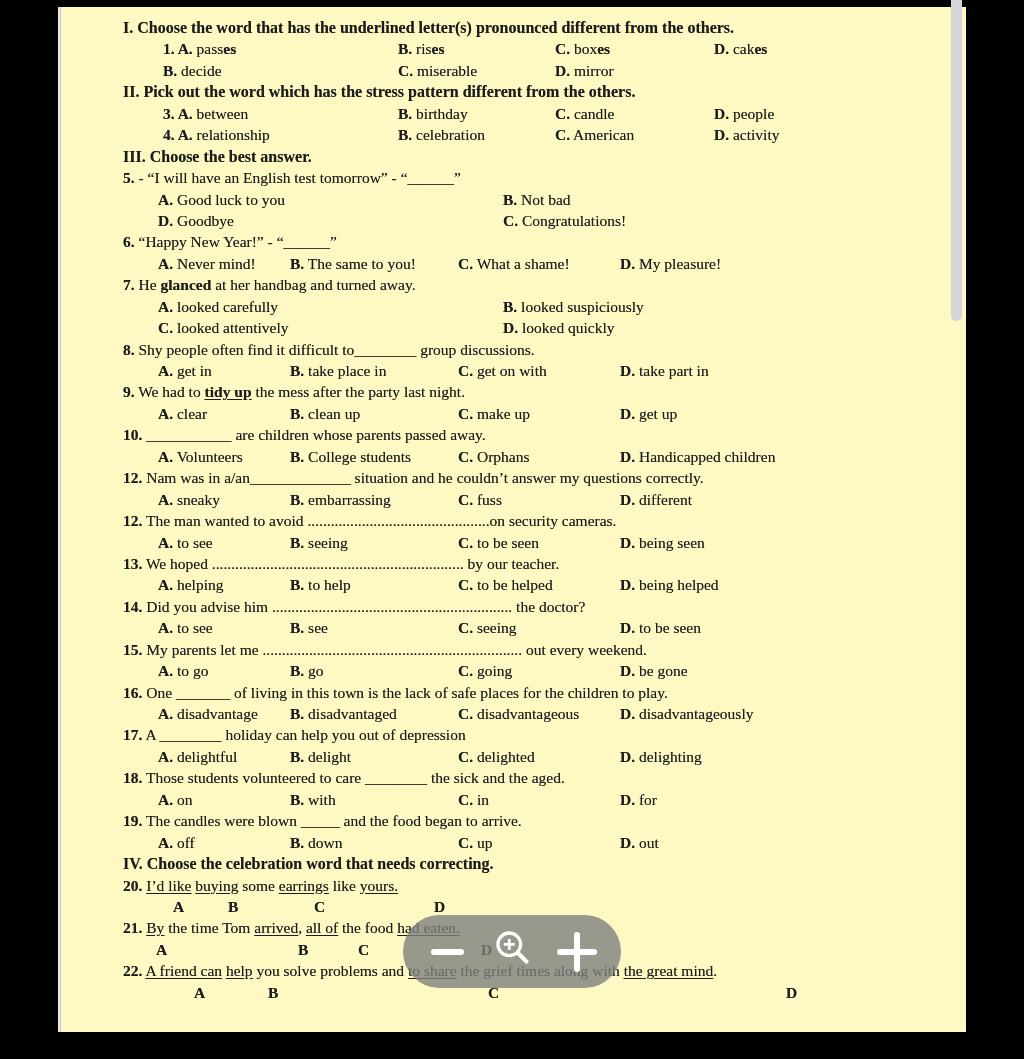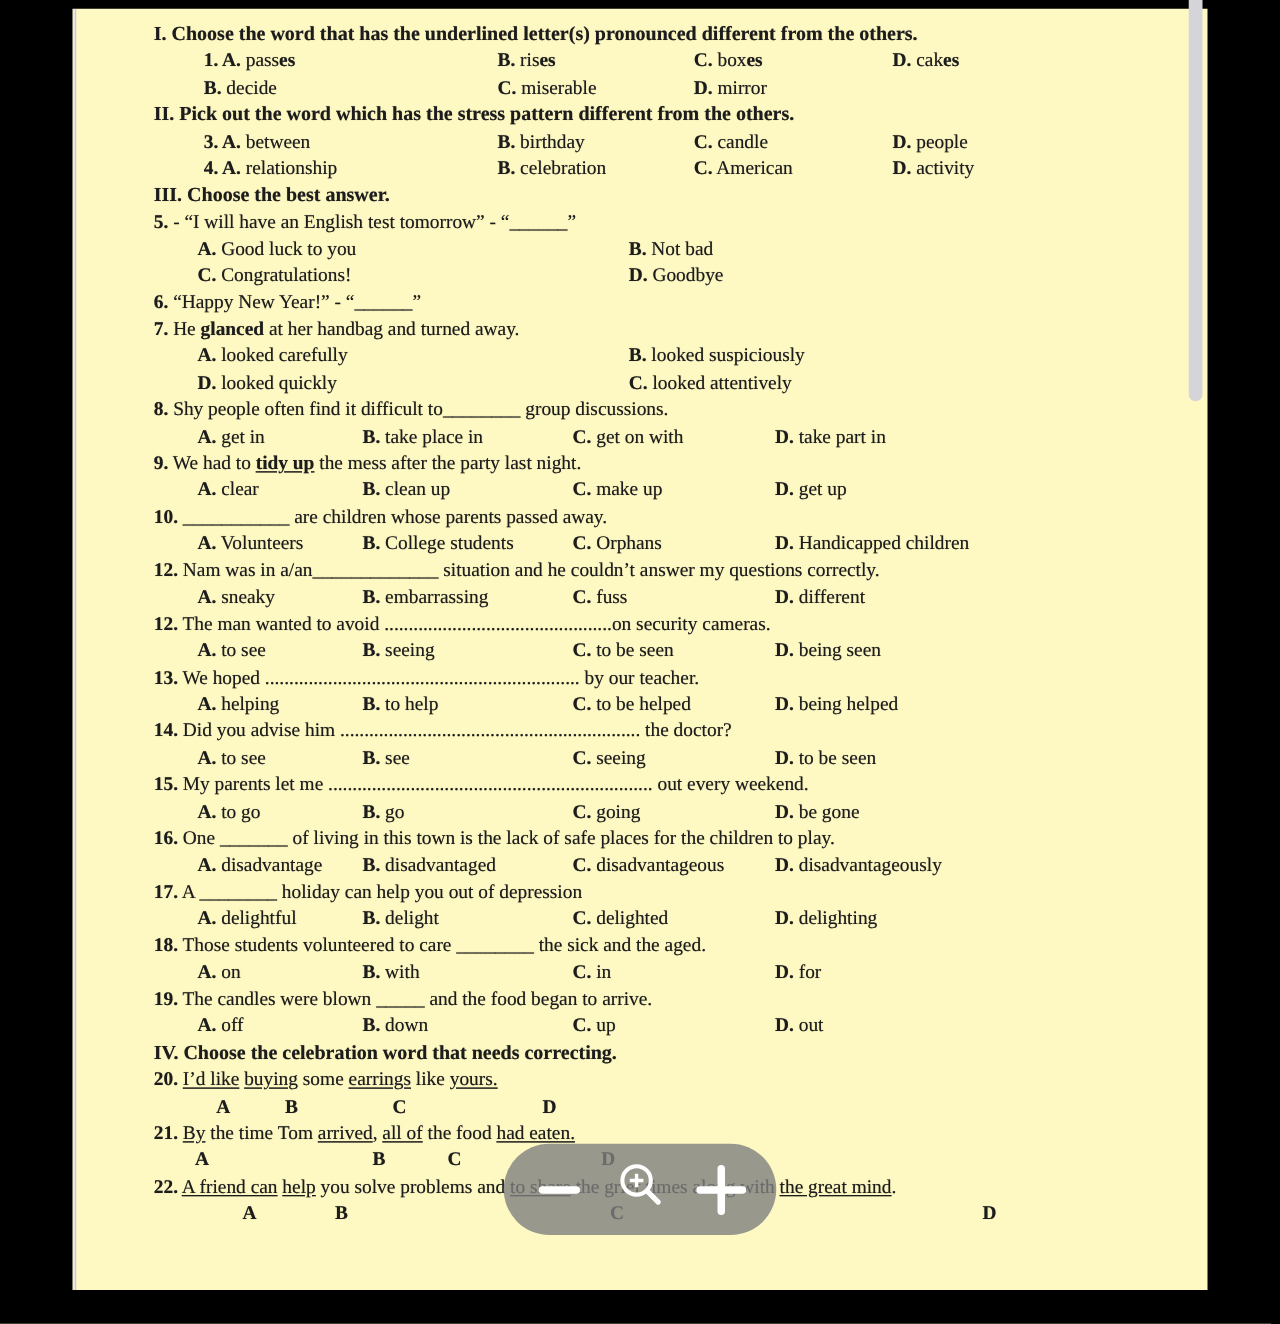--- a/index.html
+++ b/index.html
@@ -71,32 +71,38 @@
           <span><b>C.</b> American</span>
           <span><b>D.</b> activity</span>
         </div>
         <div class="line h">III. Choose the best answer.</div>
         <div class="line"><b>5.</b> - “I will have an English test tomorrow” - “______”</div>
         <div class="line o2">
           <span><b>A.</b> Good luck to you</span>
           <span><b>B.</b> Not bad</span>
         </div>
         <div class="line o2">
+          <span><b>D.</b> Goodbye</span>
           <span><b>C.</b> Congratulations!</span>
-          <span><b>D.</b> Goodbye</span>
         </div>
         <div class="line"><b>6.</b> “Happy New Year!” - “______”</div>
+        <div class="line o4">
+          <span><b>A.</b> Never mind!</span>
+          <span><b>B.</b> The same to you!</span>
+          <span><b>C.</b> What a shame!</span>
+          <span><b>D.</b> My pleasure!</span>
+        </div>
         <div class="line"><b>7.</b> He <b>glanced</b> at her handbag and turned away.</div>
         <div class="line o2">
           <span><b>A.</b> looked carefully</span>
           <span><b>B.</b> looked suspiciously</span>
         </div>
         <div class="line o2">
+          <span><b>C.</b> looked attentively</span>
           <span><b>D.</b> looked quickly</span>
-          <span><b>C.</b> looked attentively</span>
         </div>
         <div class="line"><b>8.</b> Shy people often find it difficult to________ group discussions.</div>
         <div class="line o4">
           <span><b>A.</b> get in</span>
           <span><b>B.</b> take place in</span>
           <span><b>C.</b> get on with</span>
           <span><b>D.</b> take part in</span>
         </div>
         <div class="line"><b>9.</b> We had to <b><u>tidy up</u></b> the mess after the party last night.</div>
         <div class="line o4">

